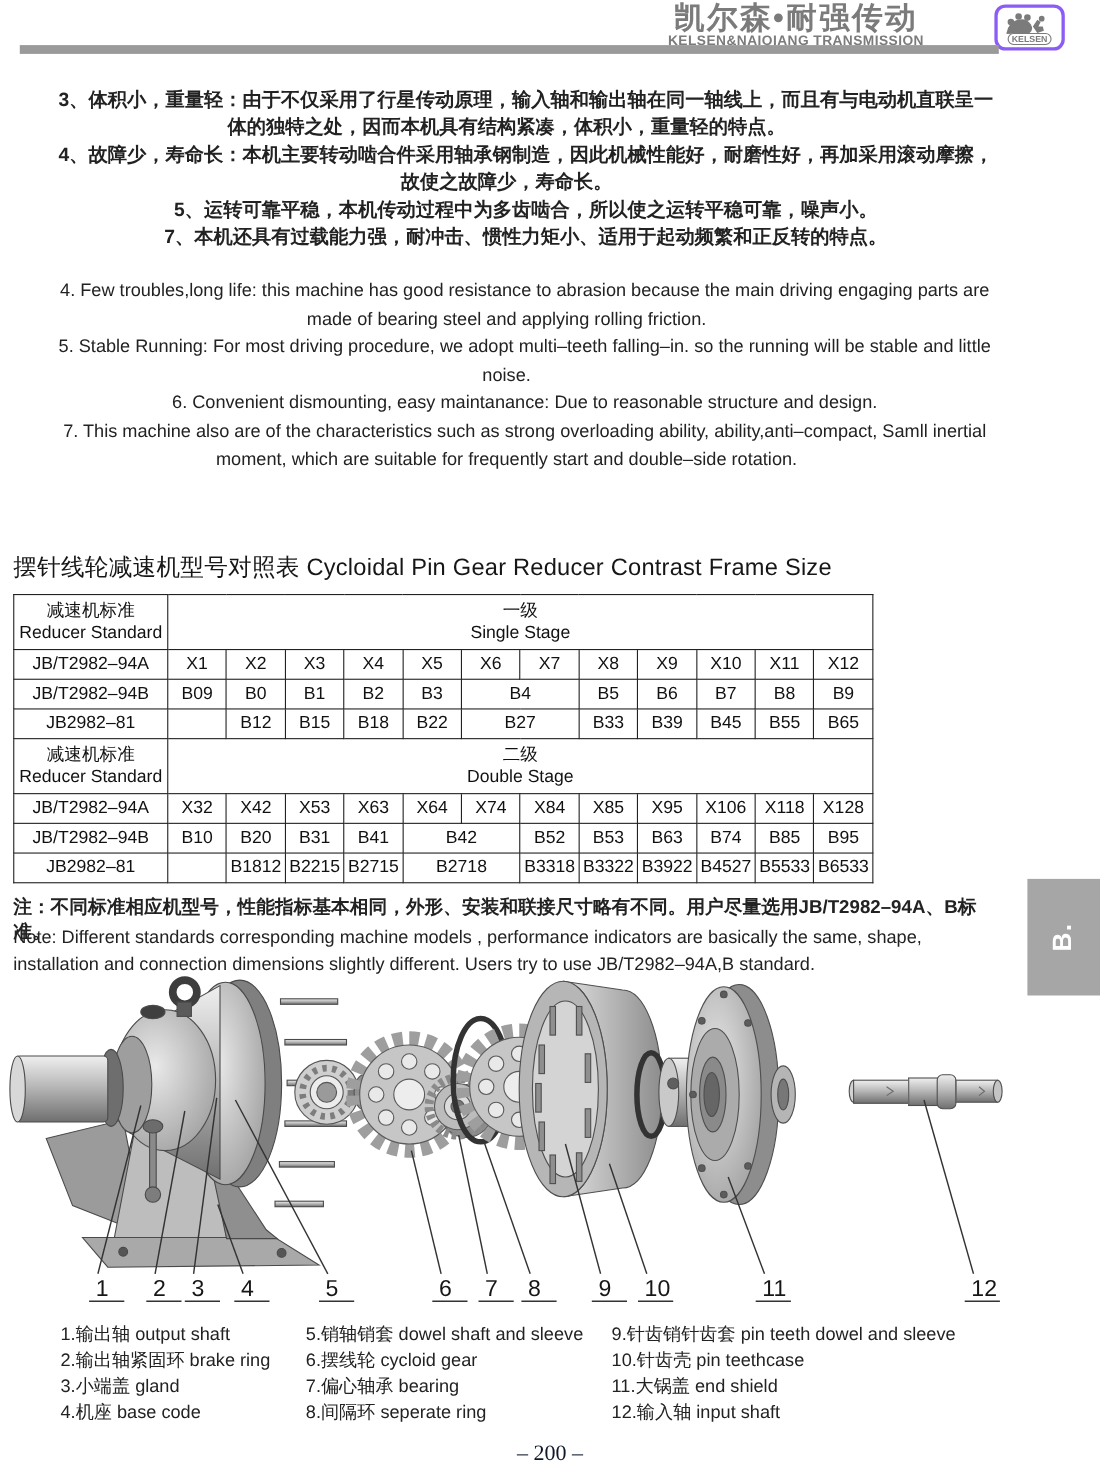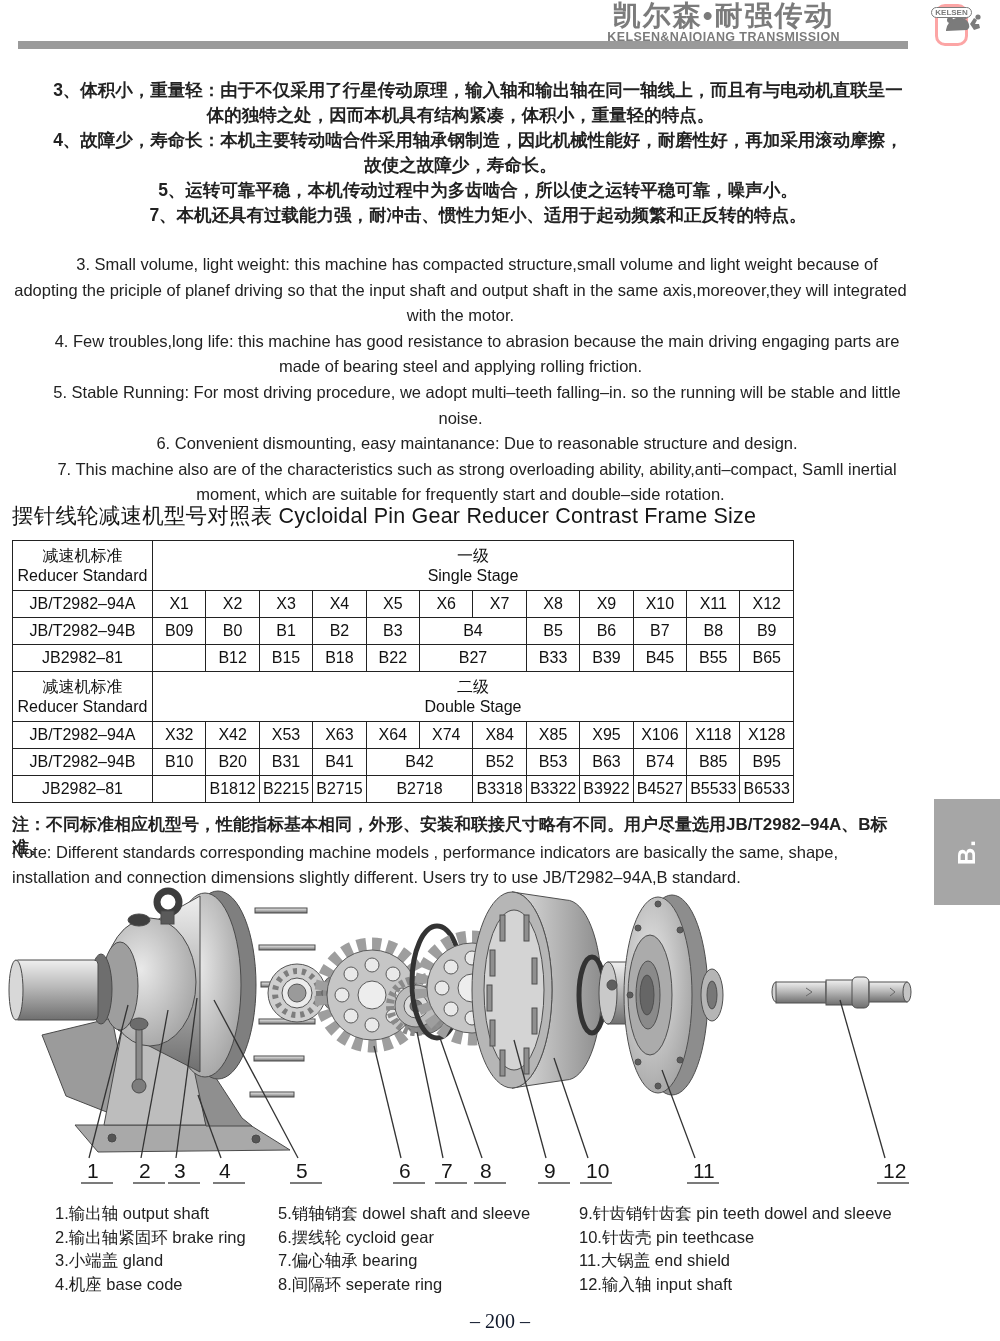--- a/index.html
+++ b/index.html
@@ -7,23 +7,23 @@
   .page {
     position:relative; width:1000px; height:1341px; background:#ffffff;
     font-family:"Liberation Sans","DejaVu Sans",sans-serif; color:#1c1c1c; overflow:hidden;
   }
   
   .brand { position:absolute; top:2px; right:92px; display:flex; align-items:flex-end; gap:8px; }
   .brand-text { text-align:center; }
   .brand-cn { font-size:28px; font-weight:bold; color:#7b7b7b; letter-spacing:2px; line-height:28px; }
   .brand-en { font-size:12.5px; font-weight:bold; color:#7b7b7b; letter-spacing:0.4px; line-height:14px; }
   .logo-box {
-    position:absolute; top:4px; right:32px; width:33px; height:42px;
-    border:3px solid #fca5a5; border-radius:10px; display:flex; flex-direction:column;
-    align-items:center; padding-bottom:2px;
+    position:absolute; top:4px; right:32px; width:64px; height:42px;
+    border:3px solid #8b5cf6; border-radius:10px; display:flex; flex-direction:column;
+    align-items:center; justify-content:flex-end; padding-bottom:2px;
   }
   .logo-gear { position:absolute; top:3px; left:6px; }
   .logo-oval {
     font-size:8px; font-weight:bold; color:#7b7b7b; border:1.5px solid #7b7b7b;
     border-radius:8px; padding:0 3px; line-height:9px; background:#fff; z-index:2;
   }
   .header-bar { position:absolute; top:41px; left:18px; width:890px; height:8px; background:#9a9a9a; }
   
   .intro { position:absolute; left:12px; width:897px;text-align:center; }
   .intro-cn { top:78px; }
@@ -45,21 +45,21 @@
   .side-tab {
     position:absolute; top:799px; right:0; width:66px; height:106px; background:#a6a6a6;
     display:flex; align-items:center; justify-content:center;
   }
   .side-tab span { transform:rotate(-90deg); color:#ffffff; font-size:24px; font-weight:bold; letter-spacing:1px; }
   
   .diagram { position:absolute; top:880px; left:0; width:1000px; height:320px; }
   
   .parts { position:absolute; top:1202px; left:0; width:1000px; }
   .parts ul { list-style:none; position:absolute; top:0; }
-  .parts ul.c1 { left:55px; } .parts ul.c2 { left:278px; } .parts ul.c3 { left:556px;margin-left:23px; }
+  .parts ul.c1 { left:55px; } .parts ul.c2 { left:278px; } .parts ul.c3 { left:556px; }
   .parts li { font-size:16.5px; line-height:23.5px; color:#222; white-space:nowrap; }
   
   .page-num { position:absolute; top:1310px; left:0; width:100%; text-align:center;
     font-family:"Liberation Serif","DejaVu Serif",serif; font-size:20px; color:#0f172a; }
 </style>
 </head>
 <body>
 
 <div class="page">
 
@@ -85,21 +85,20 @@
   </div>
   <div class="header-bar" style="background: rgb(154, 154, 154);"></div>
 
   <div class="intro intro-cn">
       <p>3、体积小，重量轻：由于不仅采用了行星传动原理，输入轴和输出轴在同一轴线上，而且有与电动机直联呈一体的独特之处，因而本机具有结构紧凑，体积小，重量轻的特点。</p>
       <p>4、故障少，寿命长：本机主要转动啮合件采用轴承钢制造，因此机械性能好，耐磨性好，再加采用滚动摩擦，故使之故障少，寿命长。</p>
       <p>5、运转可靠平稳，本机传动过程中为多齿啮合，所以使之运转平稳可靠，噪声小。</p>
       <p>7、本机还具有过载能力强，耐冲击、惯性力矩小、适用于起动频繁和正反转的特点。</p>
     </div>
   <div class="intro intro-en">
-      <p>3. Small volume, light weight: this machine has compacted structure,small volume and light weight because of adopting the priciple of planef driving so that the input shaft and output shaft in the same axis,moreover,they will integrated with the motor.</p>
       <p>4. Few troubles,long life: this machine has good  resistance to abrasion because the main driving engaging parts are made of bearing steel and applying rolling friction.</p>
       <p>5. Stable Running: For most driving procedure, we adopt multi–teeth falling–in. so the running will be stable and little noise.</p>
       <p>6. Convenient dismounting, easy maintanance: Due to reasonable structure and design.</p>
       <p>7. This machine also are of the characteristics such as strong overloading ability, ability,anti–compact, Samll inertial moment, which are suitable for frequently start and double–side rotation.</p>
     </div>
 
   <h2 class="table-title">摆针线轮减速机型号对照表 Cycloidal Pin Gear Reducer Contrast Frame Size</h2>
   <table class="model">
       <colgroup>
         <col style="width: 140px;">

